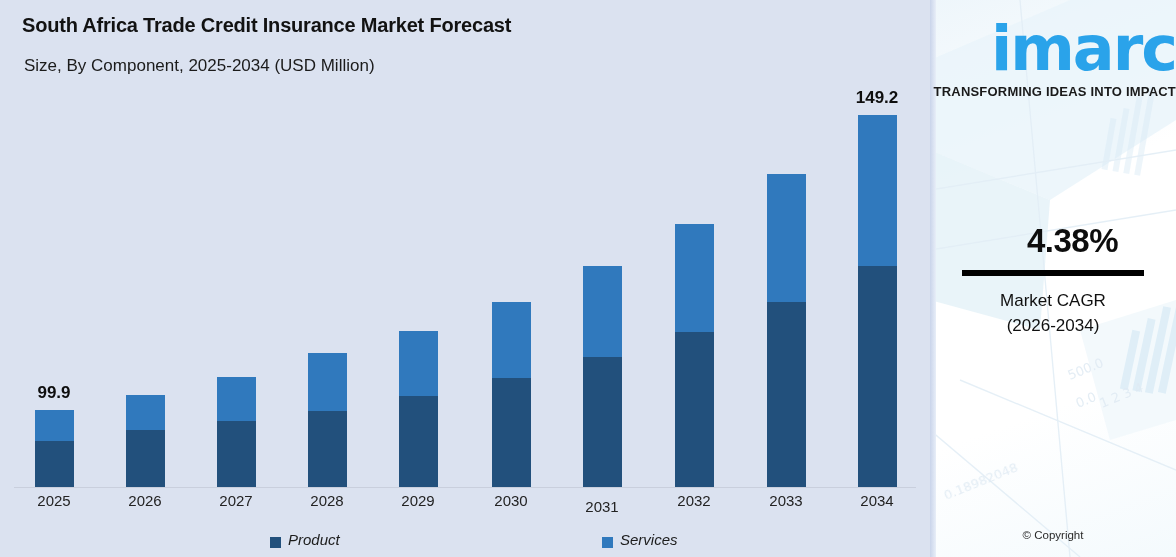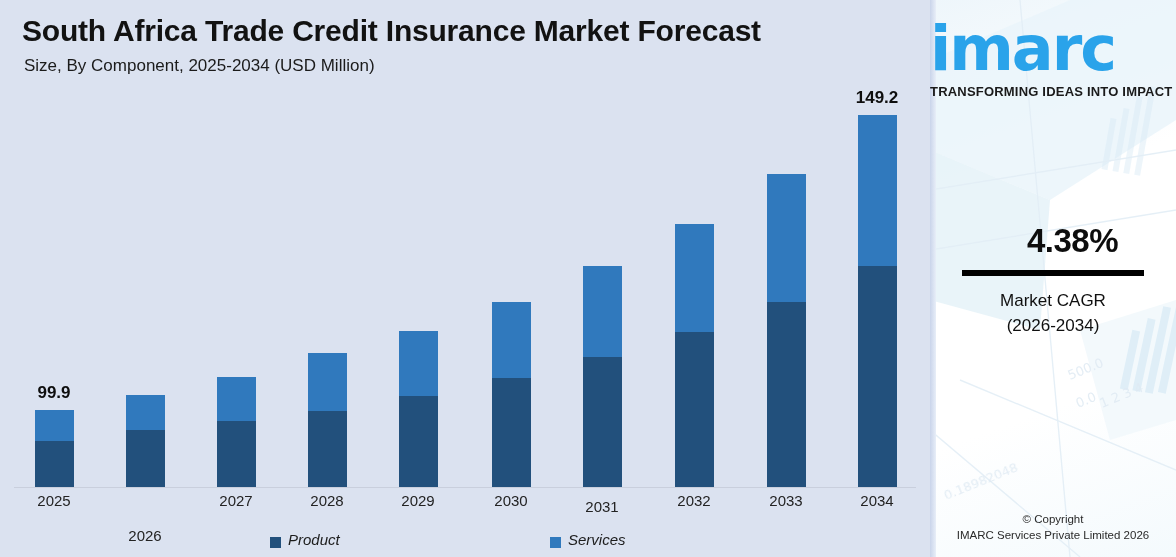--- a/index.html
+++ b/index.html
@@ -26,21 +26,21 @@
     position: absolute;
     left: 0; top: 0;
     width: 930px;
     height: 557px;
     background: #dbe2f0;
   }
   .chart-title {
     position: absolute;
     left: 22px;
     top: 14px;
-    font-size: 30px;
+    font-size: 20px;
     font-weight: bold;
     color: #121212;
     letter-spacing: -0.2px;
     white-space: nowrap;
   }
   .chart-subtitle {
     position: absolute;
     left: 24px;
     top: 56px;
     font-size: 17px;
@@ -112,21 +112,21 @@
     color: #1c1c1c;
     white-space: nowrap;
     font-style: italic;
   }
   .legend-swatch {
     width: 11px;
     height: 11px;
     display: inline-block;
   }
   .legend-product { left: 270px; }
-  .legend-services { left: 550px; }
+  .legend-services { left: 602px; }
 
   
   .brand-panel {
     position: absolute;
     left: 930px;
     top: 0;
     width: 246px;
     height: 557px;
     background: #ffffff;
     overflow: hidden;
@@ -143,21 +143,21 @@
     left: 0; top: 0;
     width: 6px; height: 557px;
     background: linear-gradient(90deg, #c9d4ea 0%, #e8eef8 100%);
   }
 
   .logo-wrap {
     position: absolute;
     left: 0;
     top: 18px;
     width: 246px;
-    text-align: left;
+    text-align: right;
   }
   .logo-mark {
     font-size: 62px;
     line-height: 62px;
     font-weight: bold;
     color: #2aa3ea;
     letter-spacing: -2px;
     font-family: "DejaVu Sans", sans-serif;
   }
   .logo-tagline {
@@ -222,21 +222,21 @@
     <div class="bar-group" style="left: 34.5px; height: 77px;">
           <div class="seg seg-services" style="height: 31px; background: rgb(48, 121, 189);"></div>
           <div class="seg seg-product" style="height: 46px; background: rgb(34, 80, 124);"></div>
         </div>
         <div class="bar-label" style="left: 54px; top: 383px;">99.9</div>
         <div class="x-tick" style="left: 14px;">2025</div>
         <div class="bar-group" style="left: 125.5px; height: 92px;">
           <div class="seg seg-services" style="height: 35px; background: rgb(48, 121, 189);"></div>
           <div class="seg seg-product" style="height: 57px; background: rgb(34, 80, 124);"></div>
         </div>
-        <div class="x-tick" style="left: 105px; margin-top: 35px;">2026</div>
+        <div class="x-tick" style="left: 105px;">2026</div>
         <div class="bar-group" style="left: 216.5px; height: 110px;">
           <div class="seg seg-services" style="height: 44px; background: rgb(48, 121, 189);"></div>
           <div class="seg seg-product" style="height: 66px; background: rgb(34, 80, 124);"></div>
         </div>
         <div class="x-tick" style="left: 196px;">2027</div>
         <div class="bar-group" style="left: 307.5px; height: 134px;">
           <div class="seg seg-services" style="height: 58px; background: rgb(48, 121, 189);"></div>
           <div class="seg seg-product" style="height: 76px; background: rgb(34, 80, 124);"></div>
         </div>
         <div class="x-tick" style="left: 287px;">2028</div>
@@ -327,16 +327,15 @@
 
     <div class="cagr-block">
       <div class="cagr-value">4.38%</div>
       <div class="cagr-rule"></div>
       <div class="cagr-caption">Market CAGR</div>
       <div class="cagr-caption">(2026-2034)</div>
     </div>
 
     <div class="copyright">
       <div>© Copyright</div>
-      <div>IMARC Services Private Limited 2026</div>
     </div>
   </div>
 </div>
 
 </body></html>

